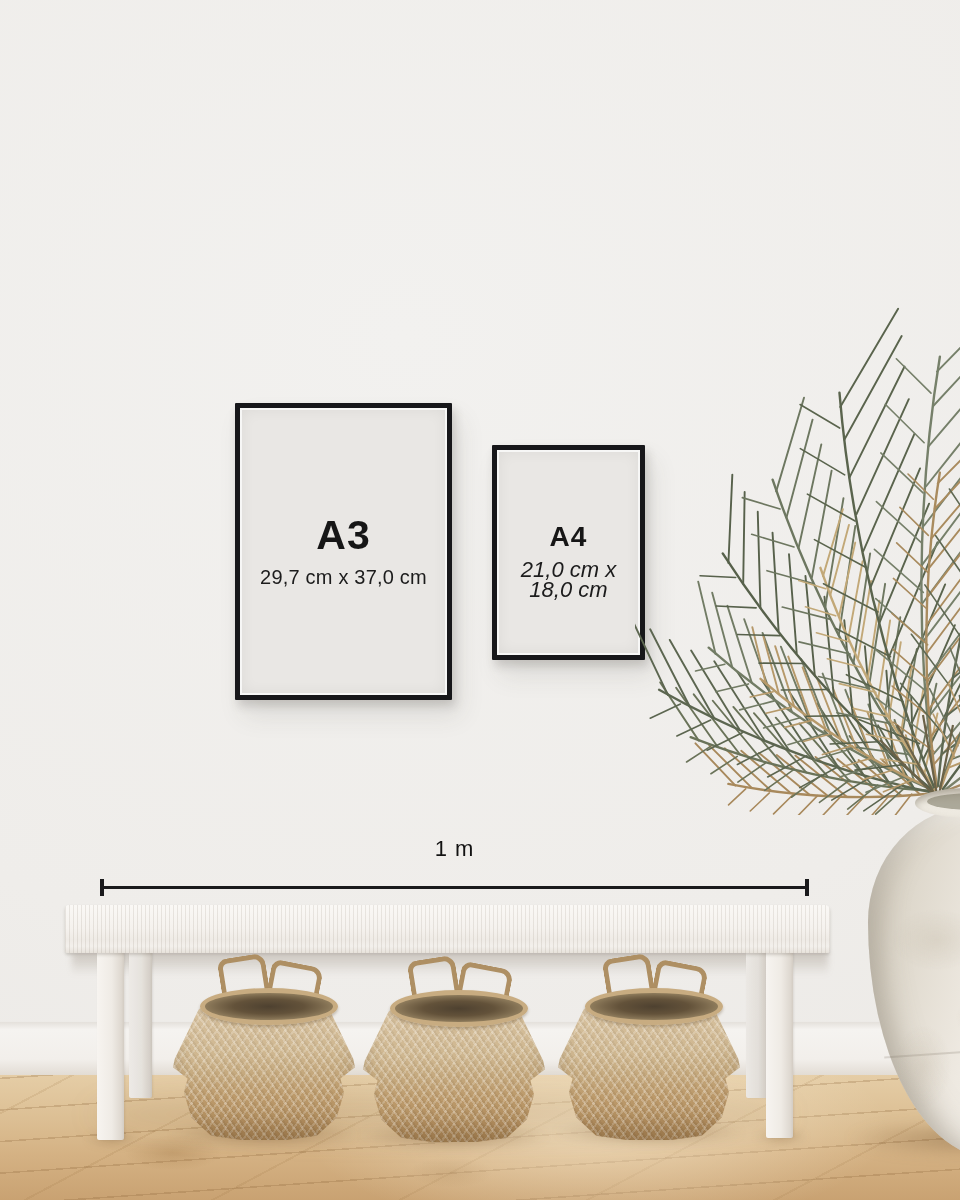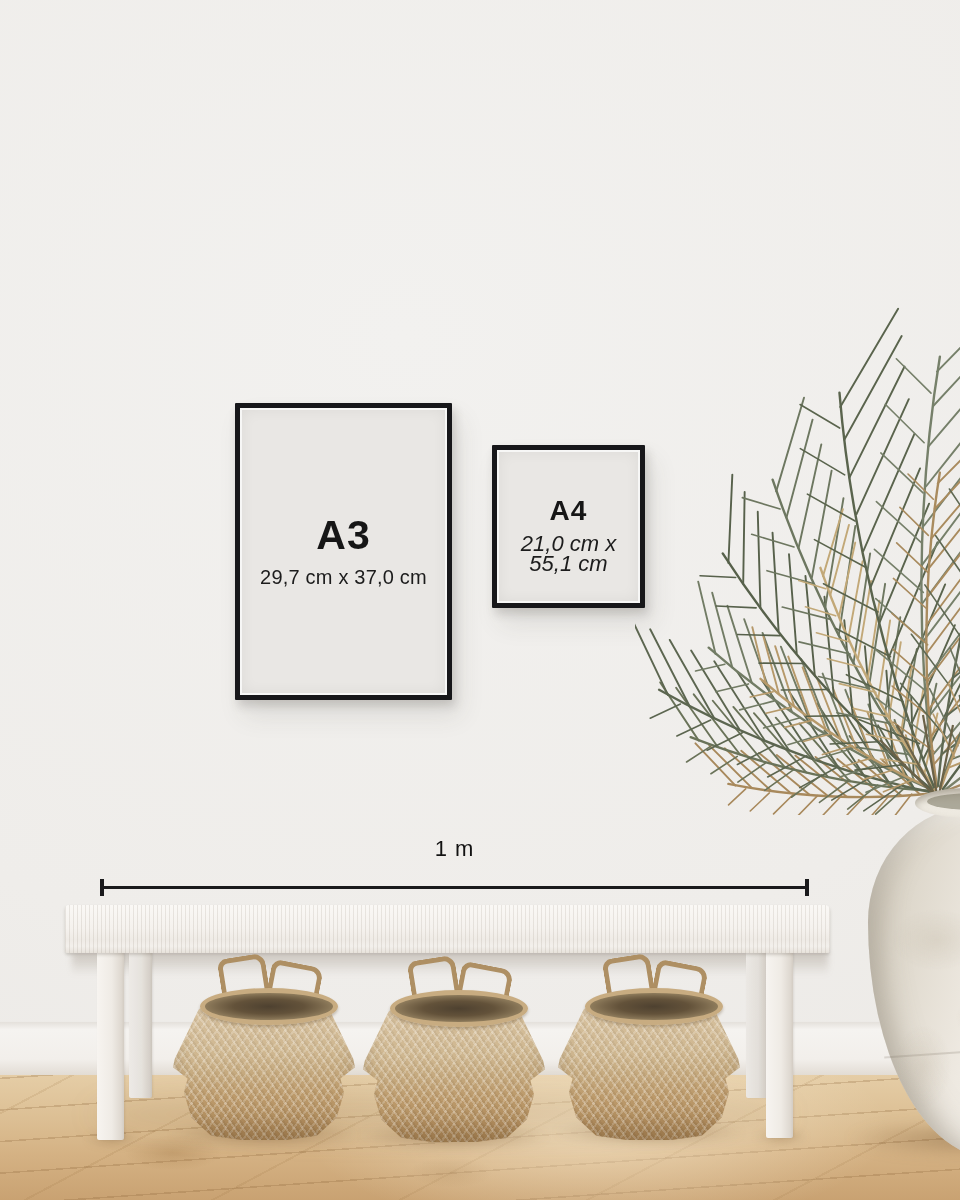--- a/index.html
+++ b/index.html
@@ -26,21 +26,21 @@
   .under-bench-ambient{left:90px;top:1092px;width:700px;height:44px;border-radius:50%;
     background:rgba(135,100,60,.13);filter:blur(14px);}
 
   
   .frame{background:#17171a;border-radius:1px;
     box-shadow:3px 6px 10px rgba(60,55,50,.18), 8px 16px 26px rgba(60,55,50,.10);}
   .frame .paper{position:absolute;inset:5px;background:#e9e7e4;
     box-shadow:inset 0 0 0 2px #f7f7f6, inset 0 0 16px rgba(0,0,0,.07);
     display:flex;flex-direction:column;align-items:center;justify-content:center;text-align:center;color:#161616;}
   .frame-a3{left:235px;top:403px;width:217px;height:297px;}
-  .frame-a4{left:492px;top:445px;width:153px;height:163px;}
+  .frame-a4{left:492px;top:445px;width:153px;height:215px;}
   .size-label{font-weight:800;letter-spacing:1px;}
   .frame-a3 .size-label{font-size:41px;line-height:1;}
   .frame-a4 .size-label{font-size:28px;line-height:1;}
   .size-dims{font-weight:500;color:#1c1c1c;}
   .frame-a3 .size-dims{font-size:20px;margin-top:10px;letter-spacing:.2px;}
   .frame-a4 .size-dims{font-size:22px;margin-top:9px;line-height:20px;font-style:italic;}
   .frame-a4 .paper{transform:translateY(0);}
   .frame-a4 .inner-shift{transform:translateY(9px);}
 
   
@@ -138,21 +138,21 @@
       <div class="size-dims">29,7 cm x 37,0 cm</div>
     </div>
   </div>
 
   <div class="abs frame frame-a4">
     <div class="paper">
       <div class="inner-shift">
         <div class="size-label">A4</div>
         <div class="size-dims">
           <div>21,0 cm x</div>
-          <div>55,1 cm</div>
+          <div>18,0 cm</div>
         </div>
       </div>
     </div>
   </div>
 
   <div class="abs scale-label">1 m</div>
   <div class="abs scale-line"></div>
   <div class="abs scale-tick tick-left"></div>
   <div class="abs scale-tick tick-right"></div>
 

